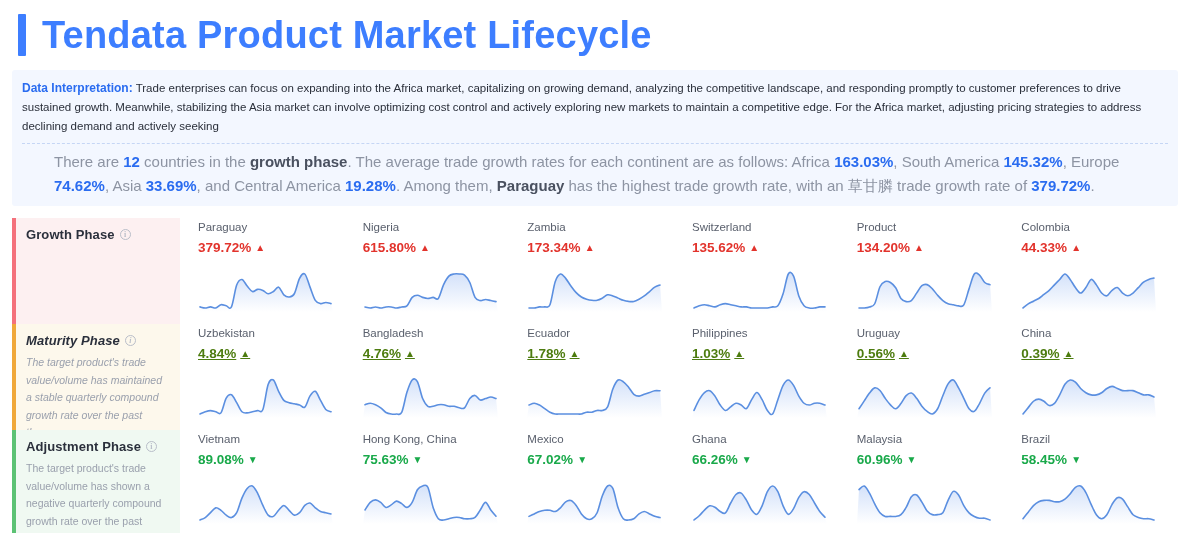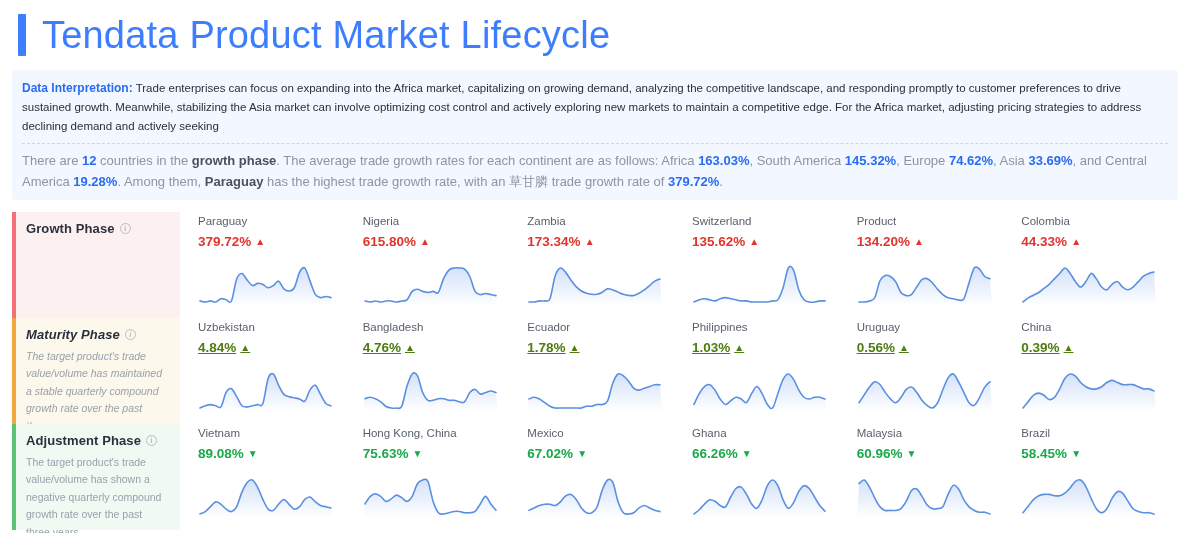--- a/index.html
+++ b/index.html
@@ -11,38 +11,38 @@
   }
   .page { width: 1190px; height: 533px; position: relative; padding: 0 12px; }
 
   
   .header { display: flex; align-items: center; padding: 14px 0 8px 6px; }
   .title-bar {
     width: 8px; height: 42px; background: #3d7eff; border-radius: 1px;
     margin-right: 16px; flex: none;
   }
   .title {
-    font-size: 38px; color: #3d7eff; font-weight: 400;
+    font-size: 38px; color: #3d7eff; font-weight: 700;
     letter-spacing: .2px; line-height: 1;
   }
 
   
   .interp {
     background: #f3f7ff;
     border-radius: 3px;
     padding: 9px 10px 8px 10px;
     margin-top: 6px;
   }
   .interp-top { font-size: 11.5px; color: #2a2f3a; line-height: 1.62; }
   .interp-label { color: #2a6cf0; font-weight: 700; font-size: 12px; }
   .dash-sep {
     border-top: 1px dashed #c5d6f5;
     margin: 7px 0 6px 0; height: 0;
   }
-  .interp-bottom { font-size: 13px; color: #8d94a3; line-height: 1.62; }
+  .interp-bottom { font-size: 15px; color: #8d94a3; line-height: 1.62; margin-left: 32px; }
   .interp-bottom .v { color: #2a6cf0; font-weight: 600; }
   .interp-bottom .strong { color: #4a5160; font-weight: 700; }
   .interp-bottom .cjk { color: #8d94a3; }
 
   
   .body { display: flex; margin-top: 12px; }
   .sidebar { width: 168px; flex: none; }
   .content { flex: 1; padding-left: 18px; }
 
   .phase {

